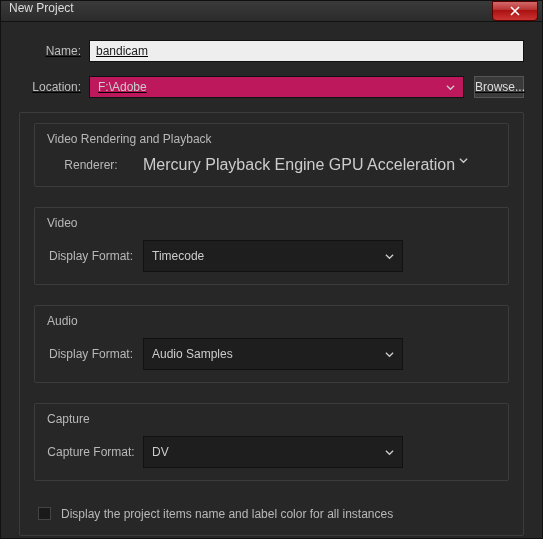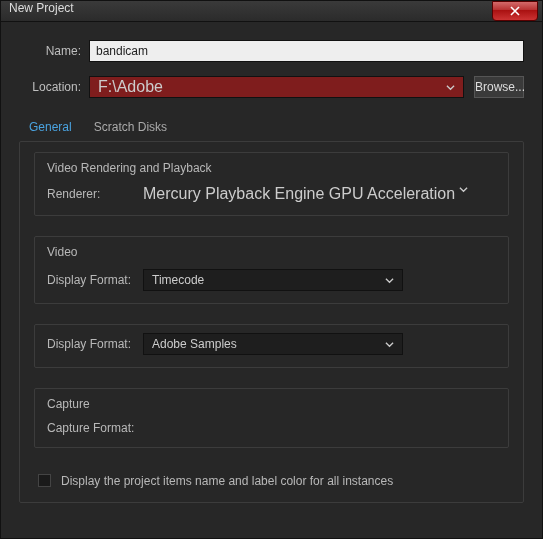--- a/index.html
+++ b/index.html
@@ -3,38 +3,38 @@
 <meta charset="utf-8">
 <style>
 * { box-sizing: border-box; margin: 0; padding: 0; font-family: "Segoe UI", Tahoma, sans-serif; }
 body { background: #000; width: 543px; height: 539px; }
 .window { width: 543px; height: 539px; background: #272727; border: 1px solid #111; display: flex; flex-direction: column; }
 .titlebar { height: 28px; background: linear-gradient(#3a3a3a,#2b2b2b); display: flex; padding: 0 0 0 8px; border-bottom: 1px solid #111; }
 .titlebar .title { color: #ddd; font-size: 12px; flex: 1; }
 .closebtn { width: 46px; height: 20px; margin-right: 4px; border-radius: 0 0 4px 4px; background: linear-gradient(#d46a6a,#b83030 45%,#a11 46%,#c33); border: 1px solid #5a0000; display: flex; align-items: center; justify-content: center; color: #fff; font-size: 11px; cursor: pointer; }
 .closebtn svg { width: 10px; height: 10px; }
 .content { flex: 1; padding: 18px 18px 14px 18px; display: flex; flex-direction: column; }
-.row { display: flex; align-items: center; margin-bottom: 14px; }
+.row { display: flex; align-items: center; margin-bottom: 14px; text-decoration: underline; }
 .lbl { color: #bfbfbf; font-size: 12px; text-align: right; padding-right: 8px; }
 .name-lbl { width: 70px; }
 .loc-lbl { width: 70px; }
 .textinput { flex: 1; height: 22px; background: #eee; border: 1px solid #111; padding: 10px 6px; font-size: 12px; color: #222; }
-.loc-select { flex: 1; height: 22px; background: #7f1d1d; border: 1px solid #111; display: flex; align-items: center; padding: 0 8px; color: #ccc; font-size: 16px; cursor: pointer; position: relative; }
+.loc-select { flex: 1; height: 22px; background: #be185d; border: 1px solid #111; display: flex; align-items: center; padding: 0 8px; color: #ccc; font-size: 12px; cursor: pointer; position: relative; }
 .loc-select .caret { margin-left: auto; }
 .browse { margin-left: 10px; width: 50px; height: 22px; background: #3a3a3a; border: 1px solid #555; color: #ddd; font-size: 12px; cursor: pointer; }
 .tabs { display: flex; gap: 14px; padding: 4px 0 0 6px; }
 .tab { color: #aaa; font-size: 12px; padding: 4px 4px 7px 4px; cursor: pointer; }
 .tab.active { color: #4aa3e0; }
 .panel { flex: 1; border: 1px solid #3c3c3c; border-radius: 2px; margin-top: 0; padding: 10px 14px 14px 14px; display: flex; flex-direction: column; gap: 20px; background: #272727; }
 .group { border: 1px solid #3c3c3c; border-radius: 2px; padding: 8px 12px 12px 12px; }
 .group-title { color: #b8b8b8; font-size: 12px; margin-bottom: 10px; }
 .field { display: flex; align-items: center; }
-.field-lbl { width: 96px; color: #b8b8b8; font-size: 12px; text-align: left; padding-right: 8px; }
+.field-lbl { width: 96px; color: #b8b8b8; font-size: 12px; text-align: center; padding-right: 8px; }
 .renderer-lbl { width: 96px; }
-.dropdown { height: 22px; background: #1e1e1e; border: 1px solid #111; display: flex; align-items: center; padding: 0 8px; color: #ccc; font-size: 12px; cursor: pointer; }
+.dropdown { height: 32px; background: #1e1e1e; border: 1px solid #111; display: flex; align-items: center; padding: 0 8px; color: #ccc; font-size: 12px; cursor: pointer; }
 .dropdown .caret { margin-left: auto; }
 .dropdown.wide { flex: 1; max-width: 260px; }
 .renderer-dd { display: inline-flex; padding: 0 6px 0 0; background: transparent; border: none; color: #ccc; }
 .renderer-dd .val { margin-right: 4px; }
 .checkbox-row { display: flex; align-items: flex-start; gap: 10px; margin: 6px 0 0 4px; }
 .chk { width: 13px; height: 13px; background: #1a1a1a; border: 1px solid #444; cursor: pointer; }
 .chk-lbl { color: #b8b8b8; font-size: 12px; }
 .footer { display: flex; justify-content: flex-end; gap: 10px; padding: 14px 18px 16px 0; }
 .caret svg { width: 9px; height: 9px; display: block; }
 </style>
@@ -64,24 +64,20 @@
         <span>F:\Adobe</span>
         <span class="caret">
             <svg viewBox="0 0 10 10">
               <path d="M1 3 L5 7 L9 3" fill="none" stroke="#ccc" stroke-width="1.4"></path>
             </svg>
           </span>
       </div>
       <button class="browse">Browse...</button>
     </div>
 
-    <div class="tabs">
-      <div class="tab active">General</div>
-      <div class="tab">Scratch Disks</div>
-    </div>
 
     <div class="panel">
 
       <div class="group">
         <div class="group-title">Video Rendering and Playback</div>
         <div class="field">
           <span class="field-lbl renderer-lbl">Renderer:</span>
           <div class="renderer-dd">
             <span class="val">Mercury Playback Engine GPU Acceleration</span>
             <span class="caret">
@@ -102,37 +98,46 @@
             <span class="caret">
                 <svg viewBox="0 0 10 10">
                   <path d="M1 3 L5 7 L9 3" fill="none" stroke="#ccc" stroke-width="1.4"></path>
                 </svg>
               </span>
           </div>
         </div>
       </div>
 
       <div class="group">
+        <div class="group-title">Audio</div>
         <div class="field">
           <span class="field-lbl">Display Format:</span>
           <div class="dropdown wide">
-            <span>Adobe Samples</span>
+            <span>Audio Samples</span>
             <span class="caret">
                 <svg viewBox="0 0 10 10">
                   <path d="M1 3 L5 7 L9 3" fill="none" stroke="#ccc" stroke-width="1.4"></path>
                 </svg>
               </span>
           </div>
         </div>
       </div>
 
       <div class="group">
         <div class="group-title">Capture</div>
         <div class="field">
           <span class="field-lbl">Capture Format:</span>
+          <div class="dropdown wide">
+            <span>DV</span>
+            <span class="caret">
+                <svg viewBox="0 0 10 10">
+                  <path d="M1 3 L5 7 L9 3" fill="none" stroke="#ccc" stroke-width="1.4"></path>
+                </svg>
+              </span>
+          </div>
         </div>
       </div>
 
       <div class="checkbox-row">
         <div class="chk"></div>
         <span class="chk-lbl">Display the project items name and label color for all instances</span>
       </div>
 
     </div>
   </div>

